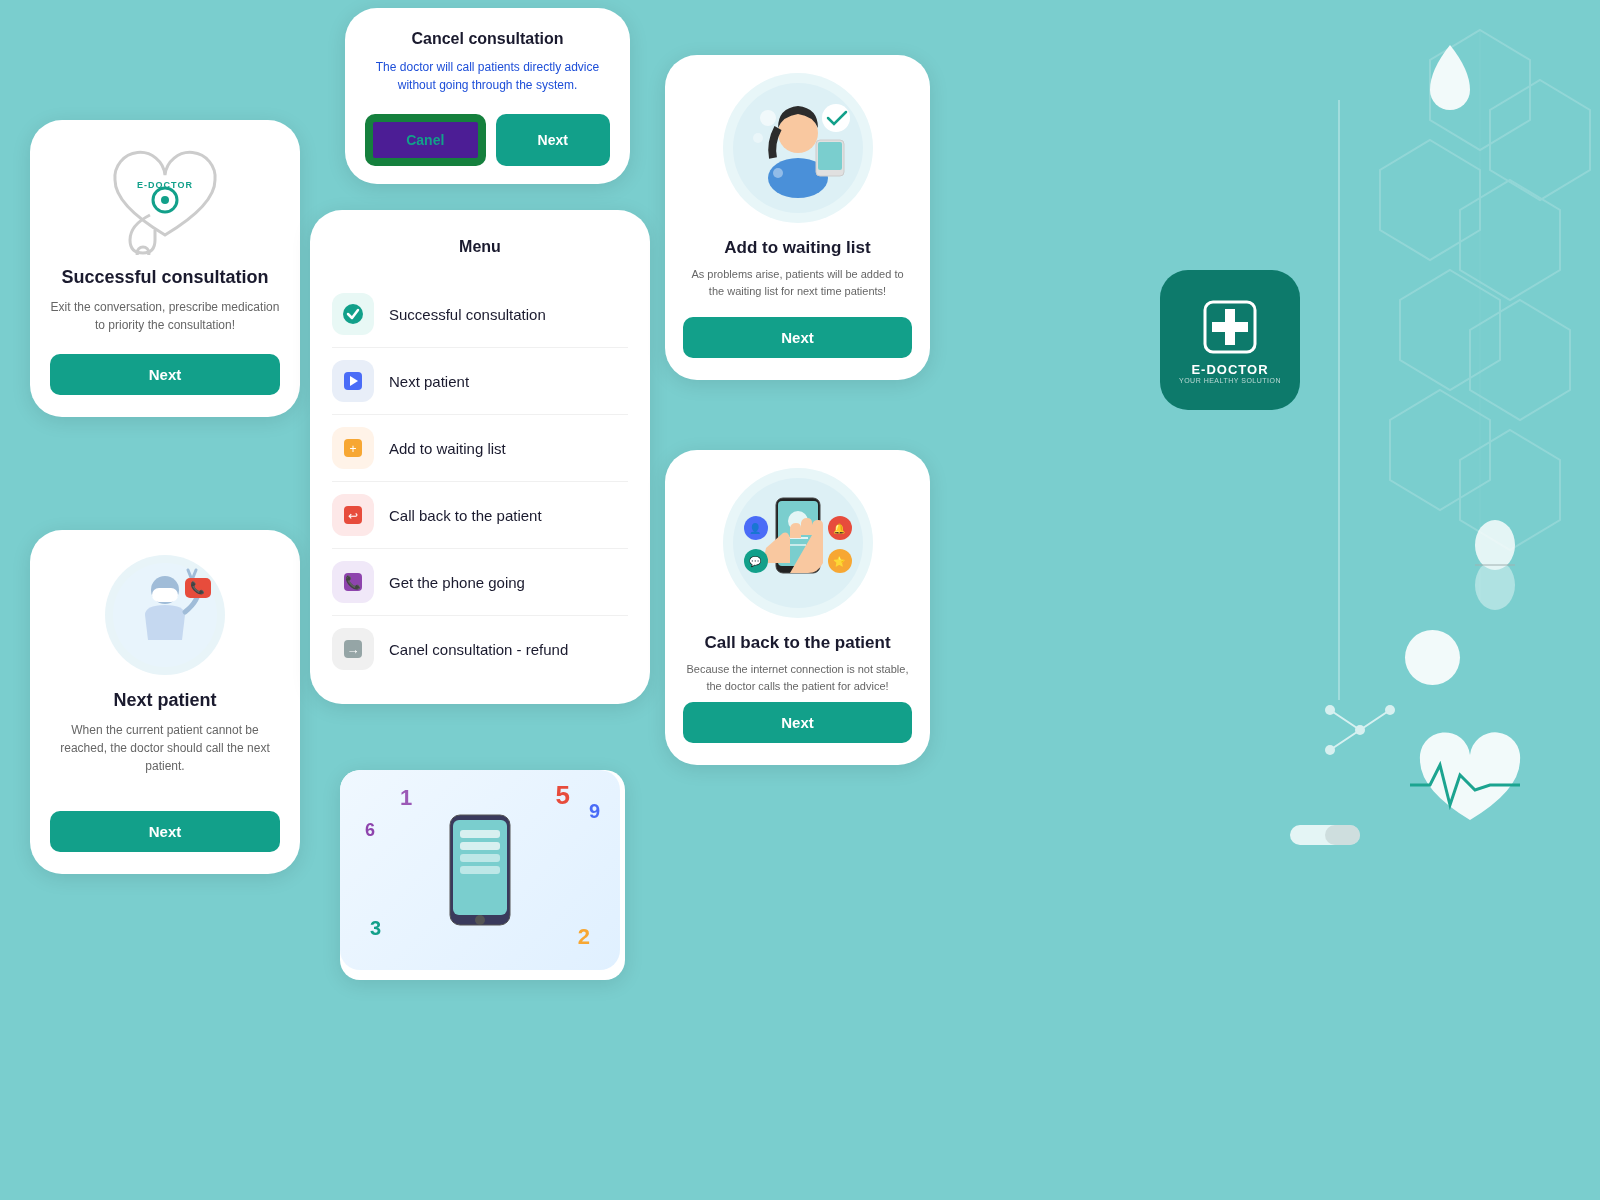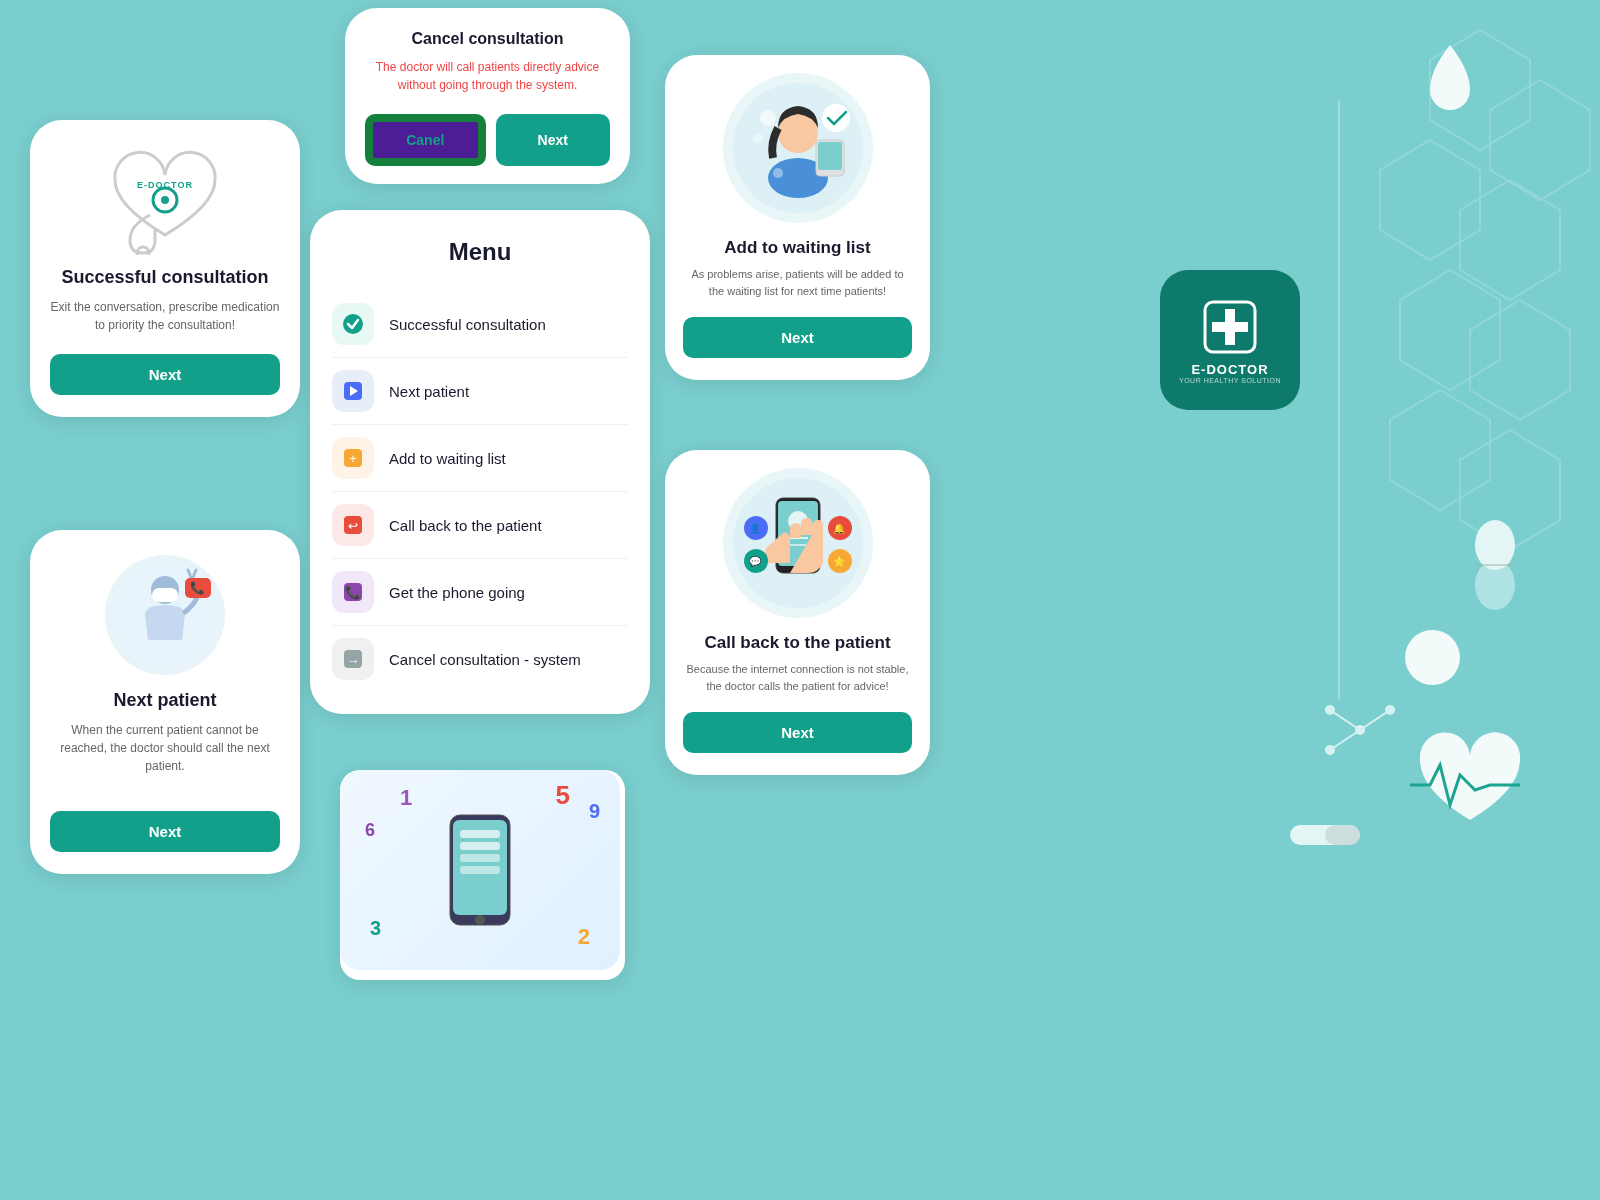--- a/index.html
+++ b/index.html
@@ -64,35 +64,35 @@
     .card-cancel {
       left: 340px; top: 10px;
       width: 280px;
       padding: 25px 20px 20px;
     }
     .card-cancel .dialog-title {
       font-size: 16px; font-weight: 700; text-align: center;
       color: #1a1a2e; margin-bottom: 10px;
     }
     .card-cancel .dialog-desc {
-      font-size: 12px; color: #ef4444; text-align: center; line-height: 1.5;
+      font-size: 12px; color: #1d4ed8; text-align: center; line-height: 1.5;
       margin-bottom: 20px;
     }
     .card-cancel .btn-row {
       display: flex; gap: 10px; justify-content: center;
     }
 
     
     .card-menu {
       left: 305px; top: 210px;
       width: 340px;
       padding: 30px 25px;
     }
     .card-menu .menu-title {
-      font-size: 24px; font-weight: 800; text-align: center;
+      font-size: 16px; font-weight: 800; text-align: center;
       color: #1a1a2e; margin-bottom: 25px;
     }
     .menu-item {
       display: flex; align-items: center; gap: 15px;
       padding: 12px 0;
       cursor: pointer;
     }
     .menu-item:not(:last-child) {
       border-bottom: 1px solid #f0f0f0;
     }
@@ -147,21 +147,21 @@
       border-radius: 50%;
       display: flex; align-items: center; justify-content: center;
       margin-bottom: 15px;
     }
     .card-callback .card-title {
       font-size: 17px; font-weight: 700; color: #1a1a2e;
       text-align: center; margin-bottom: 8px;
     }
     .card-callback .card-desc {
       font-size: 11px; color: #666; text-align: center; line-height: 1.5;
-      margin-bottom: 18px;
+      margin-bottom: 8px;
     }
 
     
     .btn-next {
       background: #12a08a;
       color: white;
       border: none;
       border-radius: 10px;
       padding: 12px 0;
       width: 100%;
@@ -396,21 +396,21 @@
     <span class="menu-item-label">Get the phone going</span>
   </div>
 
   <div class="menu-item" style="border-bottom:none;">
     <div class="menu-icon gray">
       <svg width="22" height="22" viewBox="0 0 22 22">
           <rect x="2" y="2" width="18" height="18" rx="4" fill="#95a5a6"></rect>
           <text x="11" y="16" font-size="13" fill="white" text-anchor="middle">→</text>
         </svg>
     </div>
-    <span class="menu-item-label">Cancel consultation - system</span>
+    <span class="menu-item-label">Canel consultation - refund</span>
   </div>
 </div>
 
 <div class="card card-waiting" style="left:665px;top:55px;width:265px;padding:18px 18px 22px;">
   <div class="illus-area">
     <svg width="140" height="140" viewBox="0 0 140 140">
       <circle cx="70" cy="70" r="65" fill="#ddf0f5"></circle>
 
       <ellipse cx="70" cy="100" rx="30" ry="20" fill="#4a90d9"></ellipse>
 

